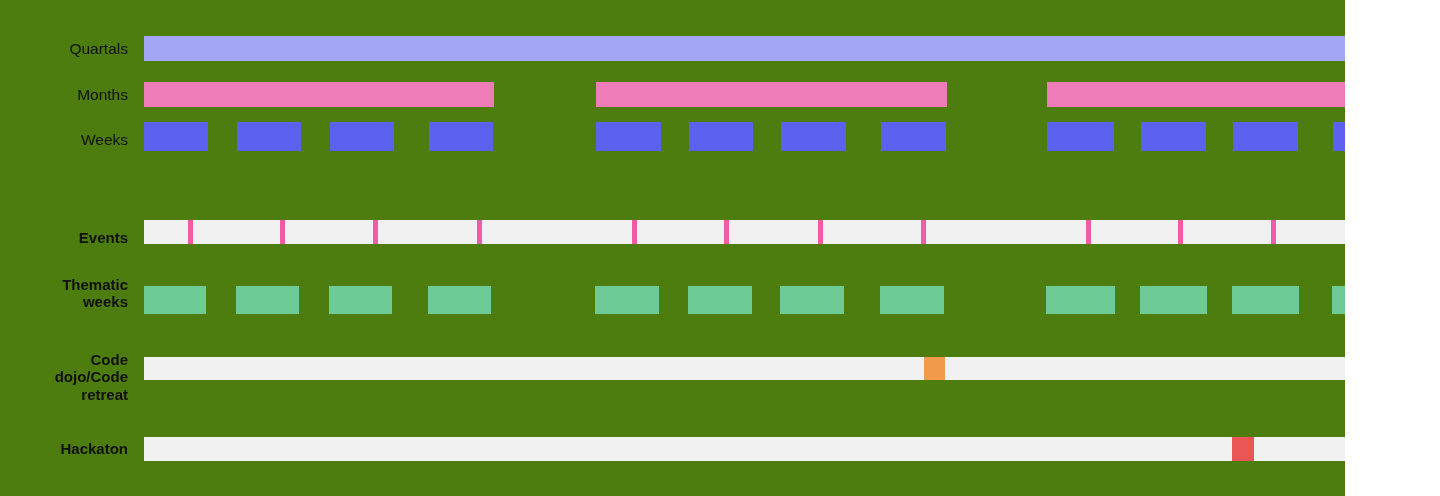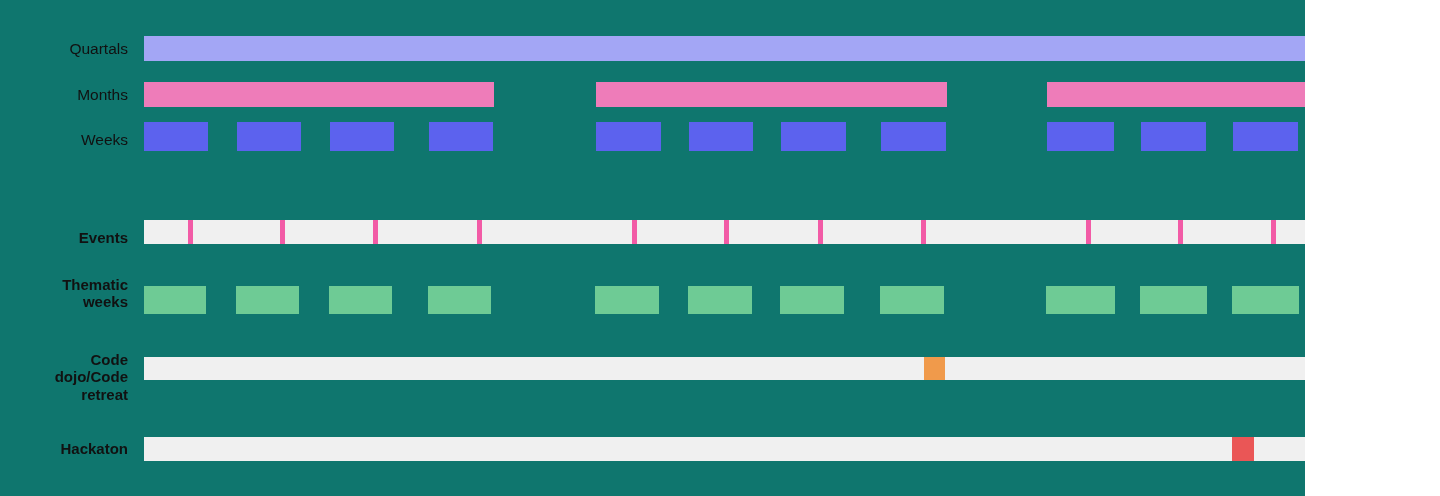--- a/index.html
+++ b/index.html
@@ -8,22 +8,23 @@
     background: #ffffff;
   }
   body {
     font-family: "Liberation Sans", "DejaVu Sans", sans-serif;
     -webkit-font-smoothing: antialiased;
   }
   #timeline-root {
     position: relative;
     width: 1305px;
     height: 496px;
-    background: #0f766e;
+    background: #4d7c0f;
     overflow: hidden;
+    padding-left: 40px;
   }
   .row {
     position: absolute;
     left: 0;
     width: 1440px;
   }
   .row-label {
     position: absolute;
     right: 1312px;       
     width: 260px;

